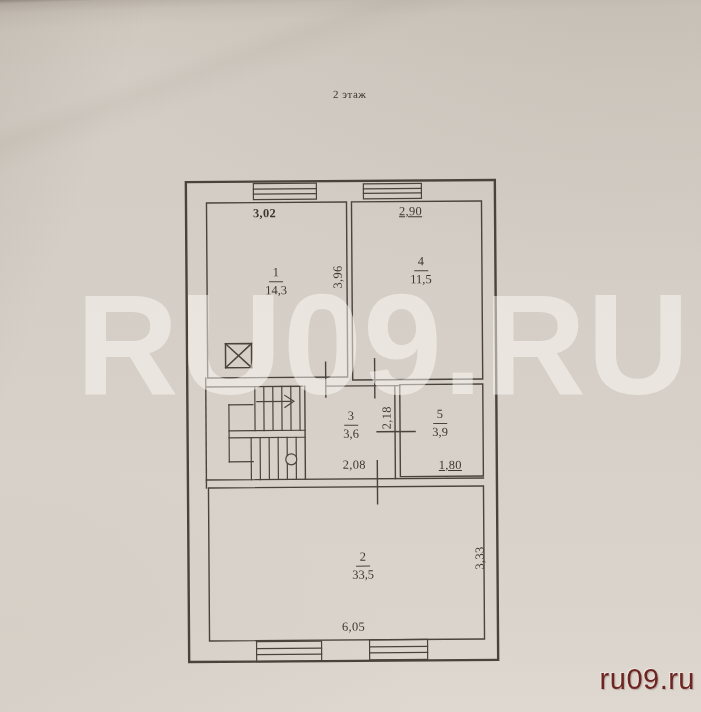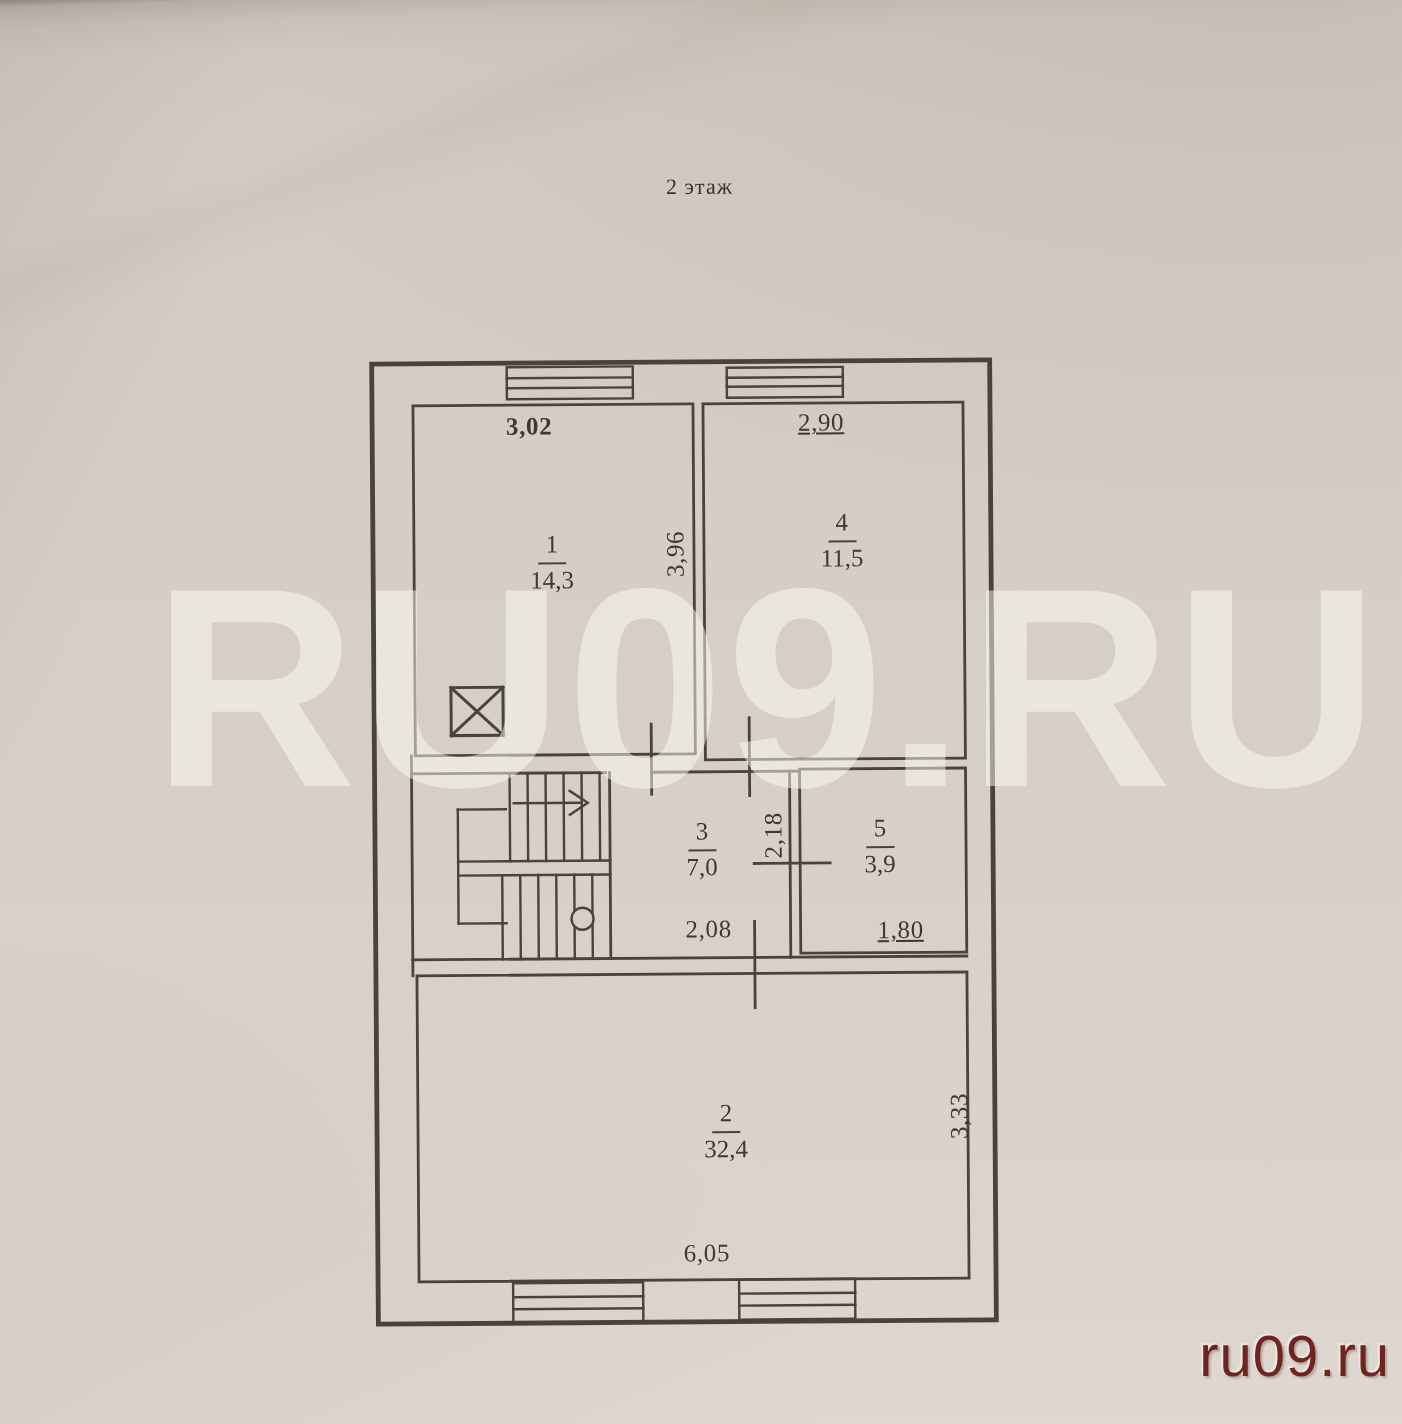--- a/index.html
+++ b/index.html
@@ -156,29 +156,29 @@
   <div class="frac" style="left:277px; top:281px;">
     <span class="num">1</span>
     <span class="area">14,3</span>
   </div>
   <div class="frac" style="left:422px; top:271px;">
     <span class="num">4</span>
     <span class="area">11,5</span>
   </div>
   <div class="frac" style="left:351px; top:425px;">
     <span class="num">3</span>
-    <span class="area">7,0</span>
+    <span class="area">3,6</span>
   </div>
   <div class="frac" style="left:440px; top:424px;">
     <span class="num">5</span>
     <span class="area">3,9</span>
   </div>
   <div class="frac" style="left:362px; top:566px;">
     <span class="num">2</span>
-    <span class="area">32,4</span>
+    <span class="area">33,5</span>
   </div>
 
   <span class="lbl" style="left:266px; top:213px;font-weight:bold;">3,02</span>
   <span class="lbl" style="left:412px; top:212px;text-decoration:underline;">2,90</span>
   <span class="lbl rot" style="left:339px; top:277px;">3,96</span>
   <span class="lbl rot" style="left:387px; top:418px;">2,18</span>
   <span class="lbl" style="left:354px; top:465px;text-align:right;">2,08</span>
   <span class="lbl" style="left:450px; top:466px;text-decoration:underline;">1,80</span>
   <span class="lbl" style="left:352px; top:627px;">6,05</span>
   <span class="lbl rot" style="left:479px; top:559px;">3,33</span>

